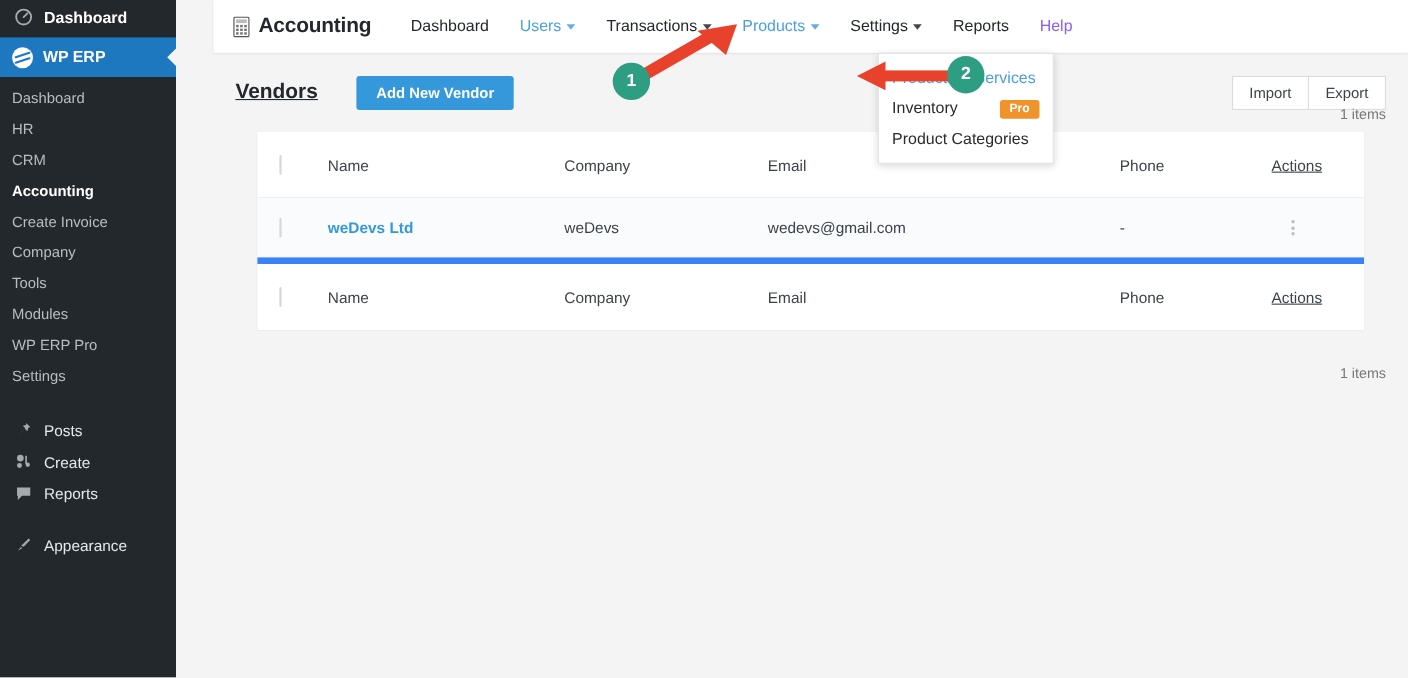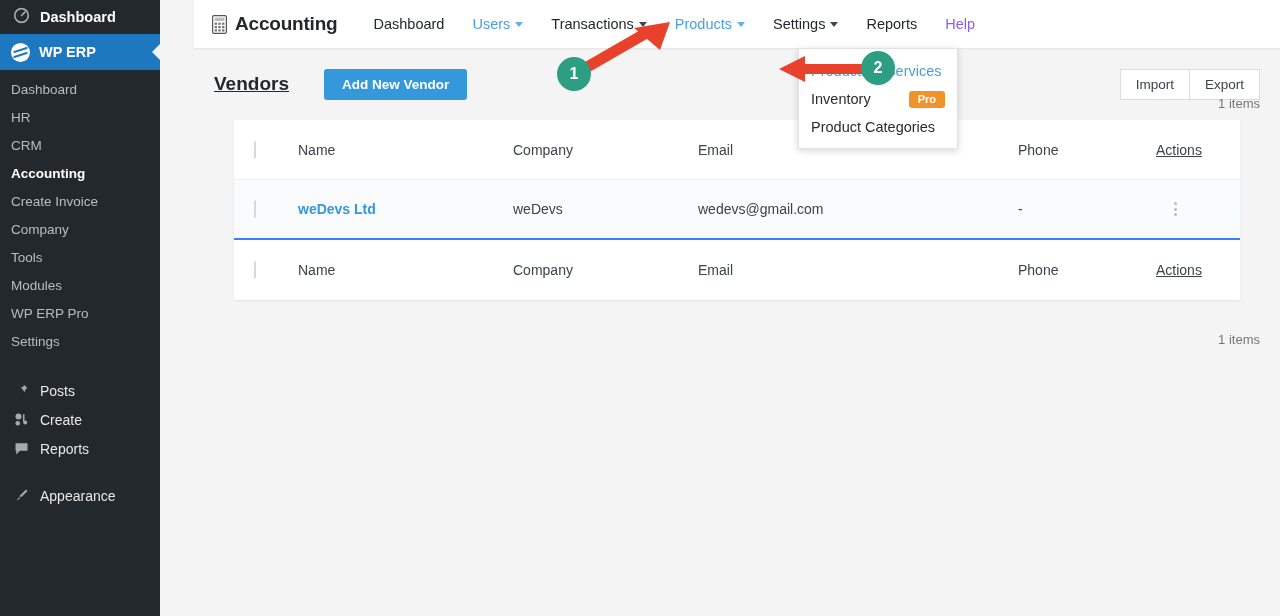--- a/index.html
+++ b/index.html
@@ -150,21 +150,21 @@
   .table-card {
     margin: 0 20px; background: #fff;
     box-shadow: 0 1px 2px rgba(0,0,0,.07);
     position: absolute; left: 20px; right: 20px; top: 120px;
   }
   .row {
     display: flex; align-items: center; height: 60px;
     padding: 0 20px; font-size: 14px; color: #3c434a;
   }
   .row.head { border-bottom: 1px solid #f0f0f0; }
-  .row.data { background: #fafbfc; border-bottom: 2px solid #3b82f6; }
+  .row.data { background: #fafbfc; border-bottom: 6px solid #3b82f6; }
   .cb {
     width: 18px; height: 18px; border: 1px solid #d5d8dc;
     background: #fff; border-radius: 2px; flex: 0 0 18px;
   }
   .c-check { width: 44px; flex: 0 0 44px; }
   .c-name  { width: 215px; flex: 0 0 215px; }
   .c-comp  { width: 185px; flex: 0 0 185px; }
   .c-email { width: 320px; flex: 0 0 320px; }
   .c-phone { width: 138px; flex: 0 0 138px; }
   .c-act   { flex: 1 1 auto; text-decoration: underline; }

